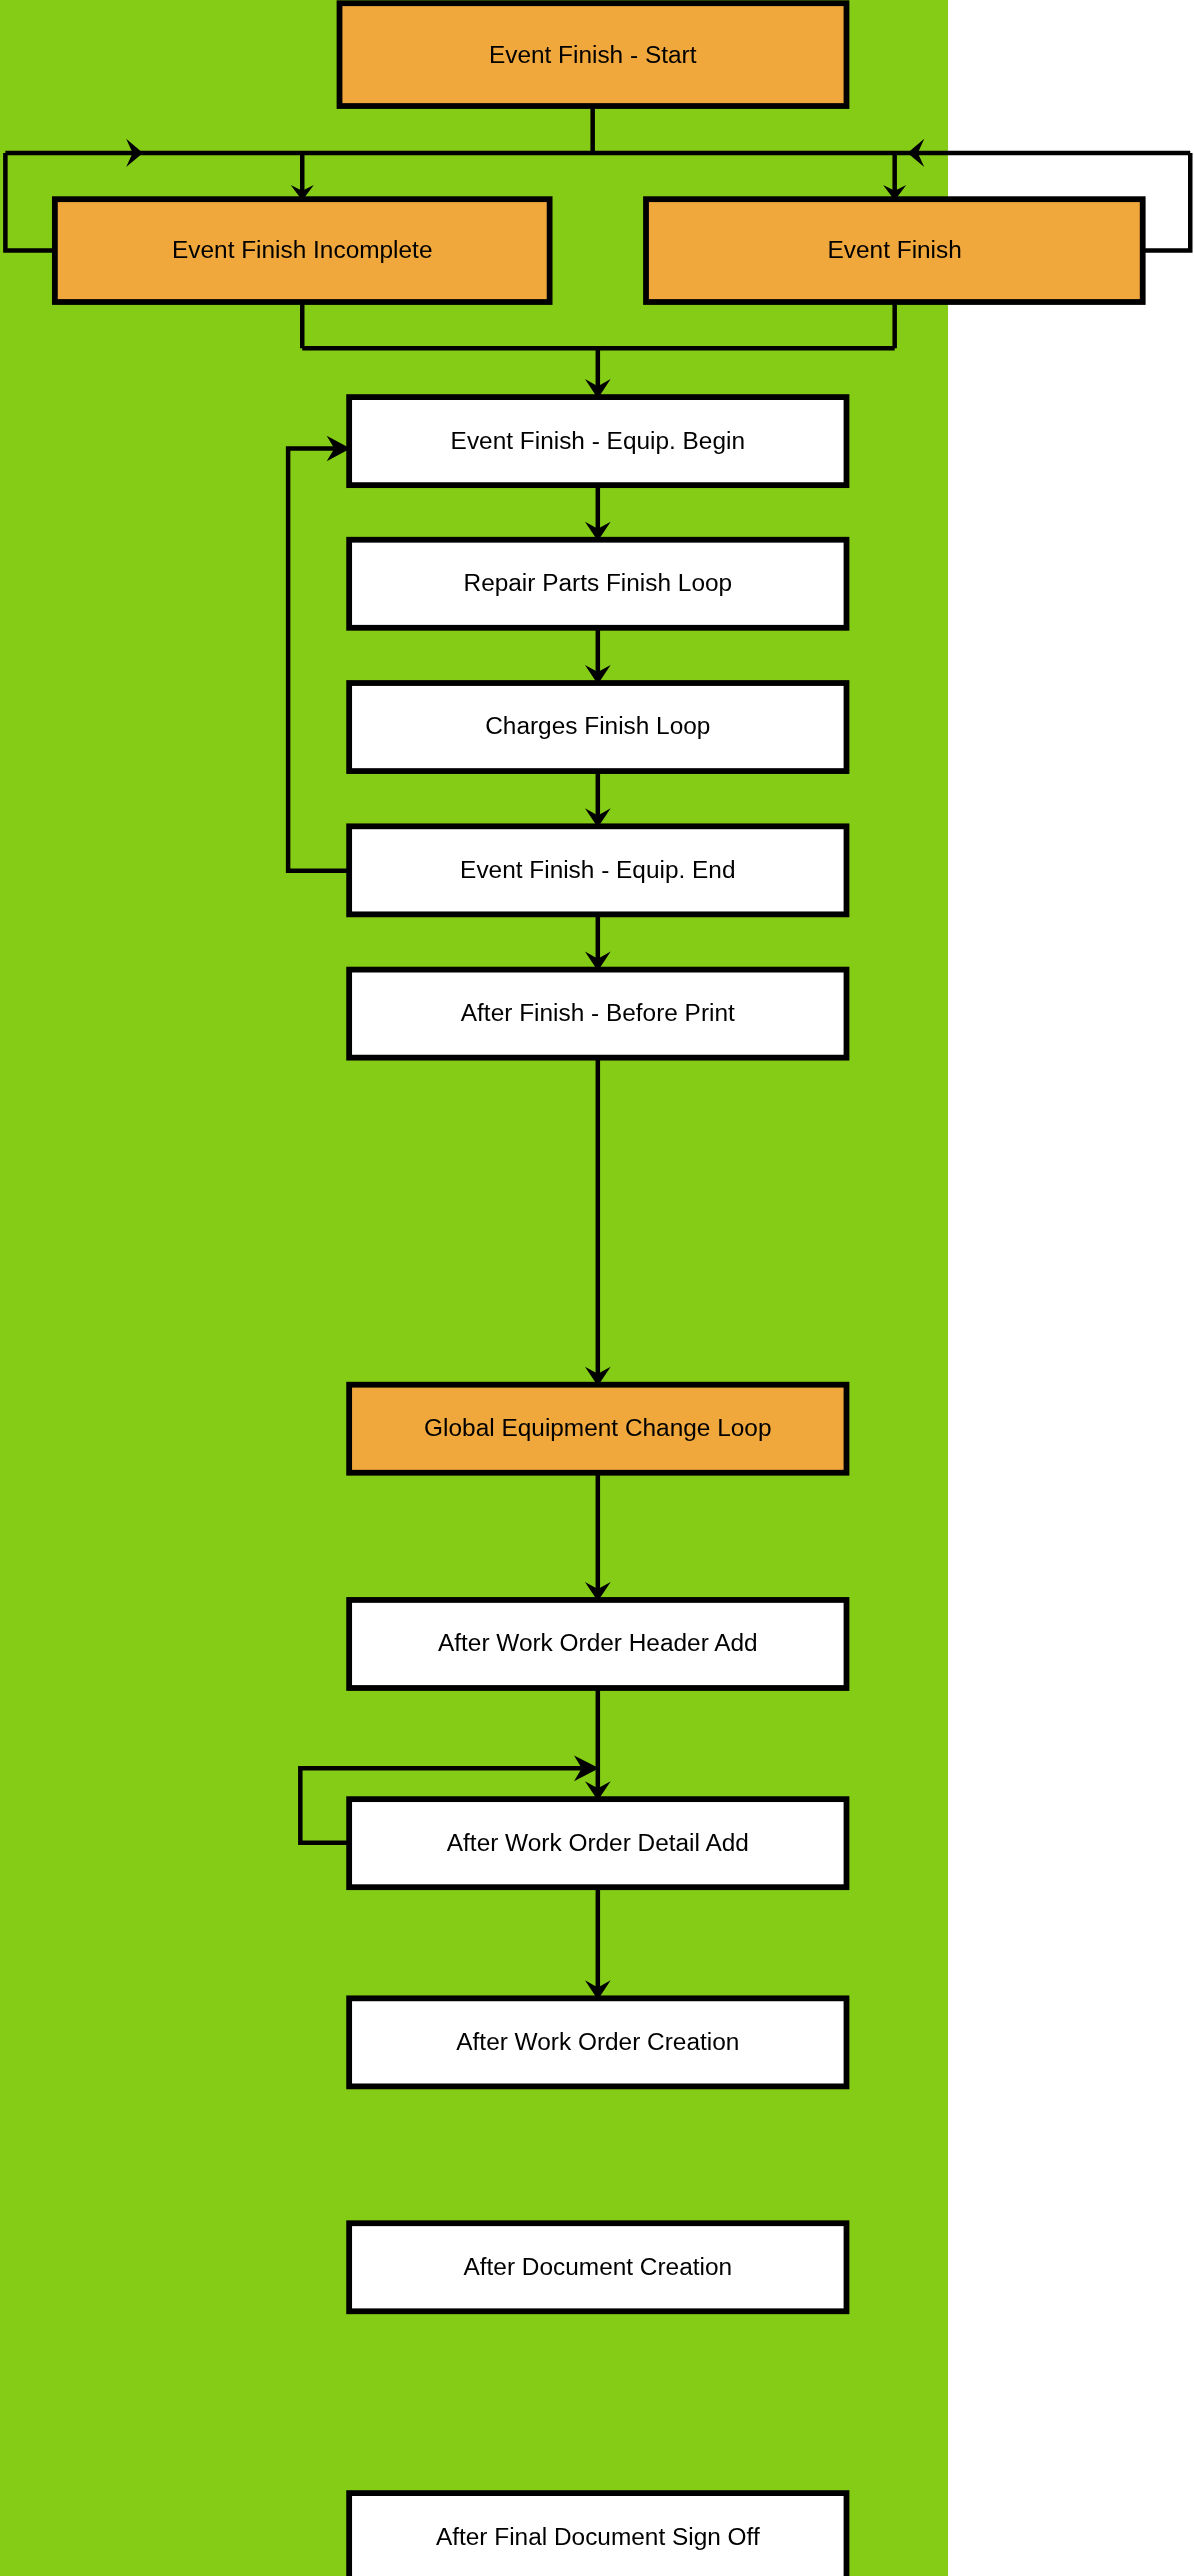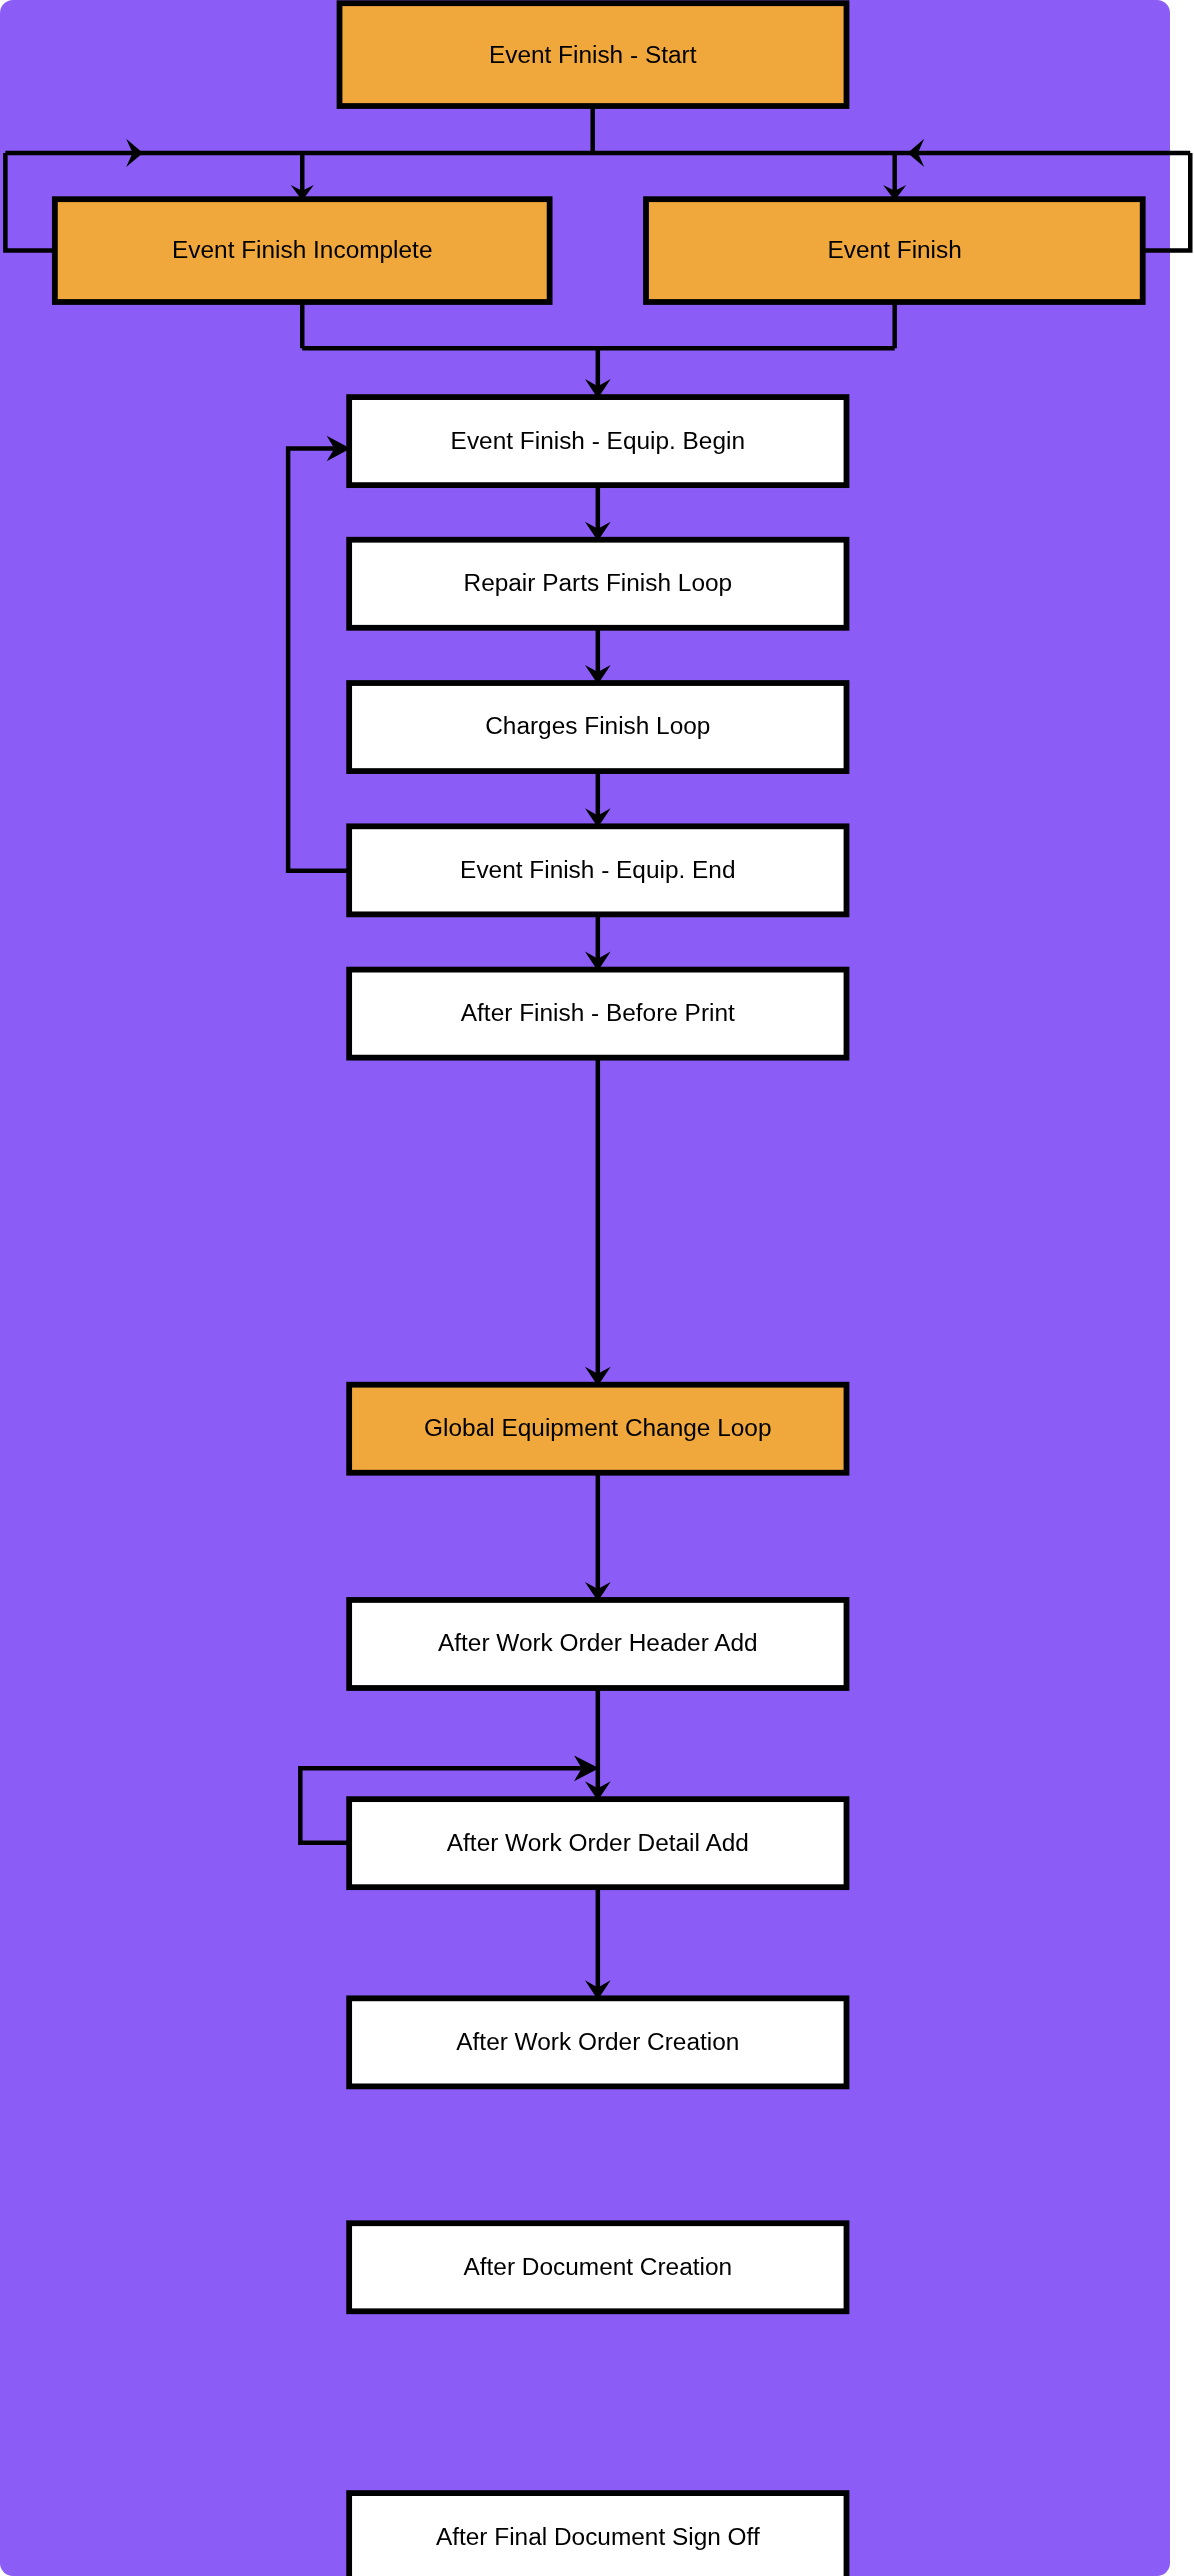--- a/index.html
+++ b/index.html
@@ -8,24 +8,23 @@
     background: #ffffff;
   }
   body {
     width: 1195px;
     height: 2576px;
     font-family: "Liberation Sans", sans-serif;
     overflow: hidden;
   }
   #flow-root {
     position: relative;
-    width: 1170px;
+    width: 948px;
     height: 2576px;
-    background: #8b5cf6;
-    border-radius: 13px;
+    background: #84cc16;
   }
   svg.flow-canvas {
     display: block;
     width: 1195px;
     height: 2576px;
   }
   .node-rect {
     stroke: #000000;
     stroke-width: 9;
   }

